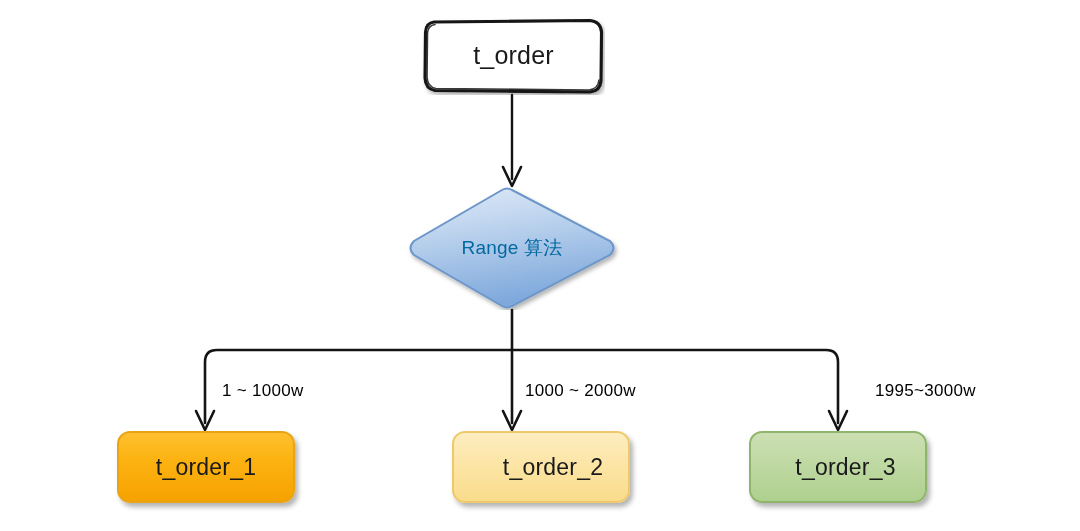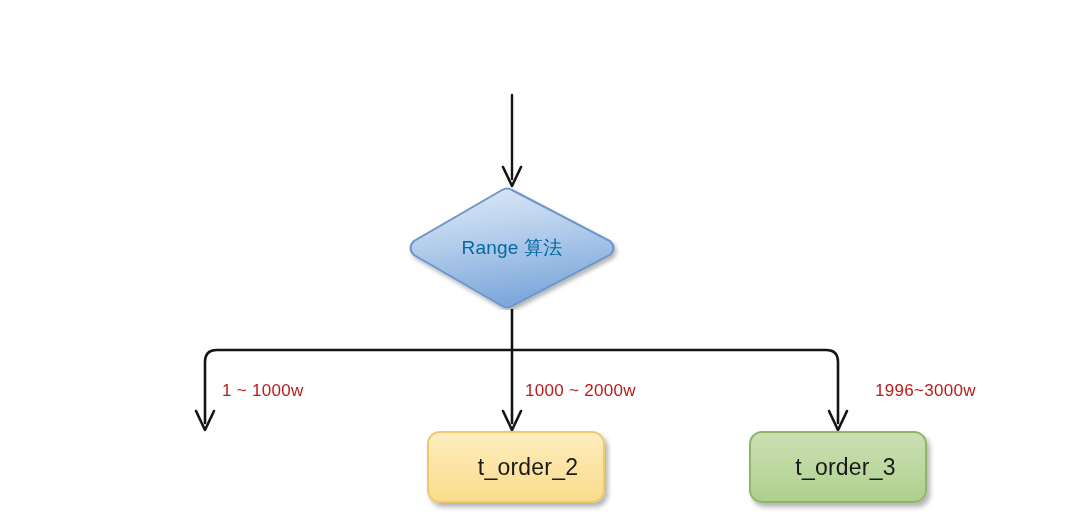--- a/index.html
+++ b/index.html
@@ -93,37 +93,37 @@
   .leaf .node-label {
     font-size: 23px;
     font-weight: 400;
   }
   #node-leaf-1 {
     left: 117px;
     background: linear-gradient(180deg, #ffc02e 0%, #fcb312 38%, #f6a200 100%);
     border-color: #e8a317;
   }
   #node-leaf-2 {
-    left: 427px;
+    left: 452px;
     background: linear-gradient(180deg, #fdedc0 0%, #fce5a6 45%, #f9dc8b 100%);
     border-color: #edc96b;
     padding-left: 24px;
   }
   #node-leaf-3 {
     left: 749px;
     background: linear-gradient(180deg, #ccdfb2 0%, #bfd9a3 45%, #aed08e 100%);
     border-color: #8fb46c;
     padding-left: 15px;
   }
 
   
   .edge-label {
     position: absolute;
     font-size: 17px;
-    color: #b91c1c;
+    color: #000000;
     white-space: nowrap;
     letter-spacing: 0.3px;
   }
   #edge-label-1 { left: 222px; top: 381px; }
   #edge-label-2 { left: 525px; top: 381px; }
   #edge-label-3 { left: 875px; top: 381px; }
 </style>
 </head>
 <body>
 
@@ -154,43 +154,55 @@
       <path d="M512,350 L512,423" fill="none" stroke="#141414" stroke-width="2.6" stroke-linecap="round"></path>
       <path d="M503,411 L512,430 L521,411" fill="none" stroke="#141414" stroke-width="2.6" stroke-linecap="round" stroke-linejoin="round"></path>
     </g>
 
     <g>
       <path d="M512,350 L826,350 Q838,350 838,362 L838,423" fill="none" stroke="#141414" stroke-width="2.6" stroke-linecap="round" stroke-linejoin="round"></path>
       <path d="M829,411 L838,430 L847,411" fill="none" stroke="#141414" stroke-width="2.6" stroke-linecap="round" stroke-linejoin="round"></path>
     </g>
   </svg>
 
+  <div class="node" id="node-root">
+    <svg class="sketch" viewBox="0 0 183 79" xmlns="http://www.w3.org/2000/svg">
+      <g filter="url(#softshadow)">
+        <path d="M12,6 Q4,7 3.5,16 L3,62 Q3.5,73 13,74.5 L168,76 Q178,75 179,65 L179.5,16 Q178.5,5.5 168,4.5 L12,6 Z" fill="#ffffff" stroke="#141414" stroke-width="3.1" stroke-linejoin="round"></path>
+        <path d="M13,8.5 Q6,9.5 5.5,17 L5,61 Q5.5,71 14,72.5 L167,74 Q176,73 177,64" fill="none" stroke="#141414" stroke-width="1.6" stroke-linecap="round" opacity="0.85"></path>
+      </g>
+    </svg>
+    <span class="node-label">t_order</span>
+  </div>
 
   <div class="node" id="node-decision">
     <svg class="diamond-svg" viewBox="0 0 218 124" xmlns="http://www.w3.org/2000/svg">
       <defs>
         <linearGradient id="diamondGrad" x1="0" y1="0" x2="0.25" y2="1">
           <stop offset="0%" stop-color="#dfeaf8"></stop>
           <stop offset="38%" stop-color="#bed4ee"></stop>
           <stop offset="100%" stop-color="#7fa9dc"></stop>
         </linearGradient>
       </defs>
       <g filter="url(#softshadow)">
         <path d="M109,4 L207,55 Q214,62 207,69 L109,120 Q104,123 99,120 L11,69 Q4,62 11,55 L99,4 Q104,1 109,4 Z" fill="url(#diamondGrad)" stroke="#6d96c9" stroke-width="2"></path>
       </g>
     </svg>
     <span class="node-label">Range 算法</span>
   </div>
 
+  <div class="node leaf" id="node-leaf-1">
+    <span class="node-label">t_order_1</span>
+  </div>
 
   <div class="node leaf" id="node-leaf-2">
     <span class="node-label">t_order_2</span>
   </div>
 
   <div class="node leaf" id="node-leaf-3">
     <span class="node-label">t_order_3</span>
   </div>
 
   <span class="edge-label" id="edge-label-1">1 ~ 1000w</span>
   <span class="edge-label" id="edge-label-2">1000 ~ 2000w</span>
-  <span class="edge-label" id="edge-label-3">1996~3000w</span>
+  <span class="edge-label" id="edge-label-3">1995~3000w</span>
 
 </div>
 
 </body></html>

